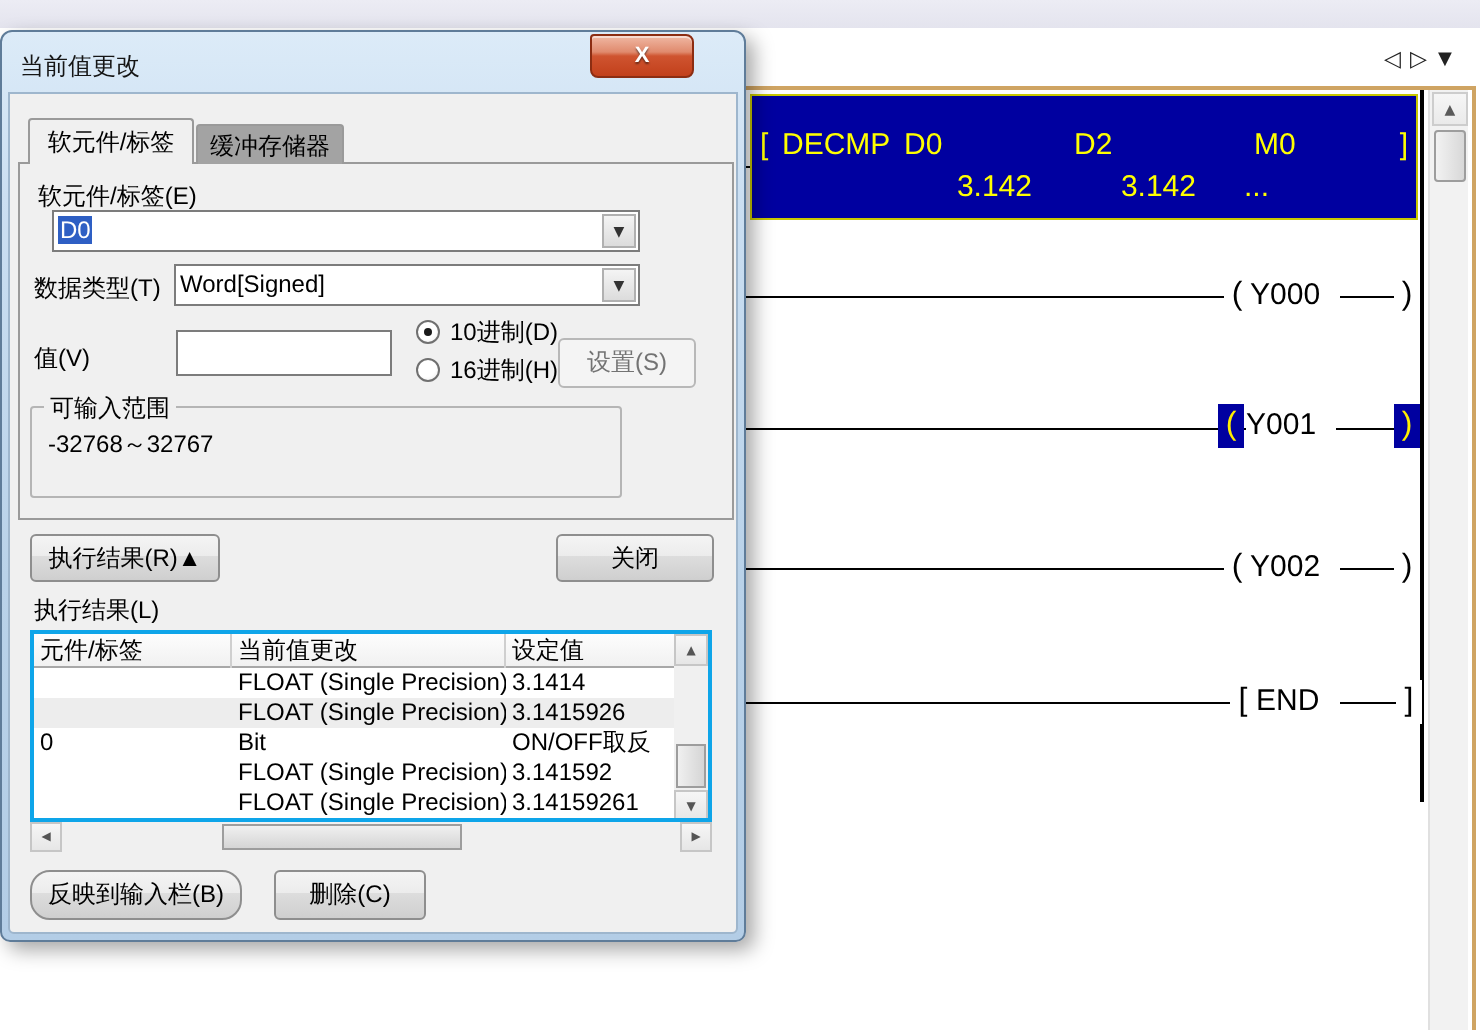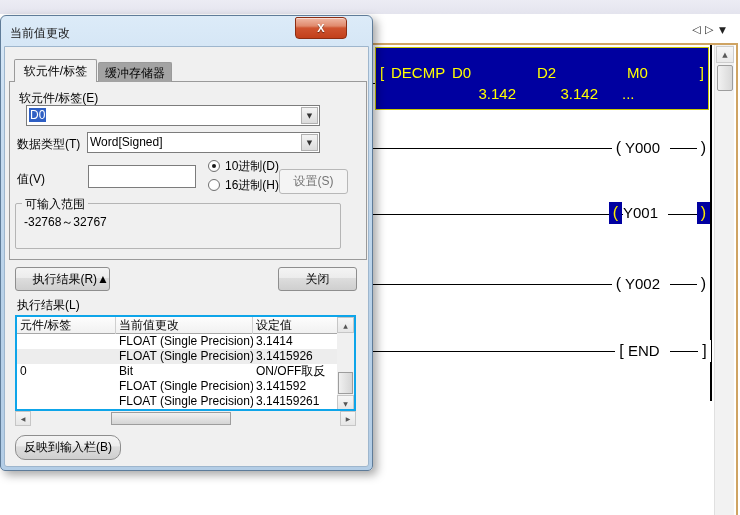--- a/index.html
+++ b/index.html
@@ -234,26 +234,26 @@
           </span>
         <span class="radio-label">10进制(D)</span>
       </div>
       <div class="radio-row" style="left:203px; top:131px; width:110px;">
         <span class="radio-circle"></span>
         <span class="radio-label">16进制(H)</span>
       </div>
 
       <div class="btn btn-disabled" style="left:274px; top:122px; width:69px; height:25px; line-height:23px;">设置(S)</div>
 
-      <div class="groupbox" style="left:10px; top:156px; width:326px; height:46px;">
+      <div class="groupbox" style="left:10px; top:156px; width:296px; height:46px;">
         <span class="groupbox-title">可输入范围</span>
         <span class="groupbox-text">-32768～32767</span>
       </div>
 
-      <div class="btn" style="left:10px; top:220px; width:95px; height:24px; line-height:22px;text-align:right;">执行结果(R)▲</div>
+      <div class="btn" style="left:10px; top:220px; width:95px; height:24px; line-height:22px;">执行结果(R)▲</div>
       <div class="btn" style="left:273px; top:220px; width:79px; height:24px; line-height:22px;">关闭</div>
 
       <div class="lbl" style="left:12px; top:250px;">执行结果(L)</div>
 
       <div class="rtable">
         <div class="rt-header">
           <span class="rt-hcell hc0">元件/标签</span>
           <span class="rt-hcell hc1">当前值更改</span>
           <span class="rt-hcell hc2">设定值</span>
         </div>
@@ -289,16 +289,17 @@
         </div>
       </div>
 
       <div class="hscroll">
         <div class="hs-btn" style="left:0;">◀</div>
         <div class="hs-thumb"></div>
         <div class="hs-btn" style="left:325px;">▶</div>
       </div>
 
       <div class="btn" style="left:10px; top:388px; width:106px; height:25px; line-height:23px;border-radius:10px;">反映到输入栏(B)</div>
+      <div class="btn" style="left:132px; top:388px; width:76px; height:25px; line-height:23px;">删除(C)</div>
     </div>
   </div>
 
 </div>
 
 </body></html>

